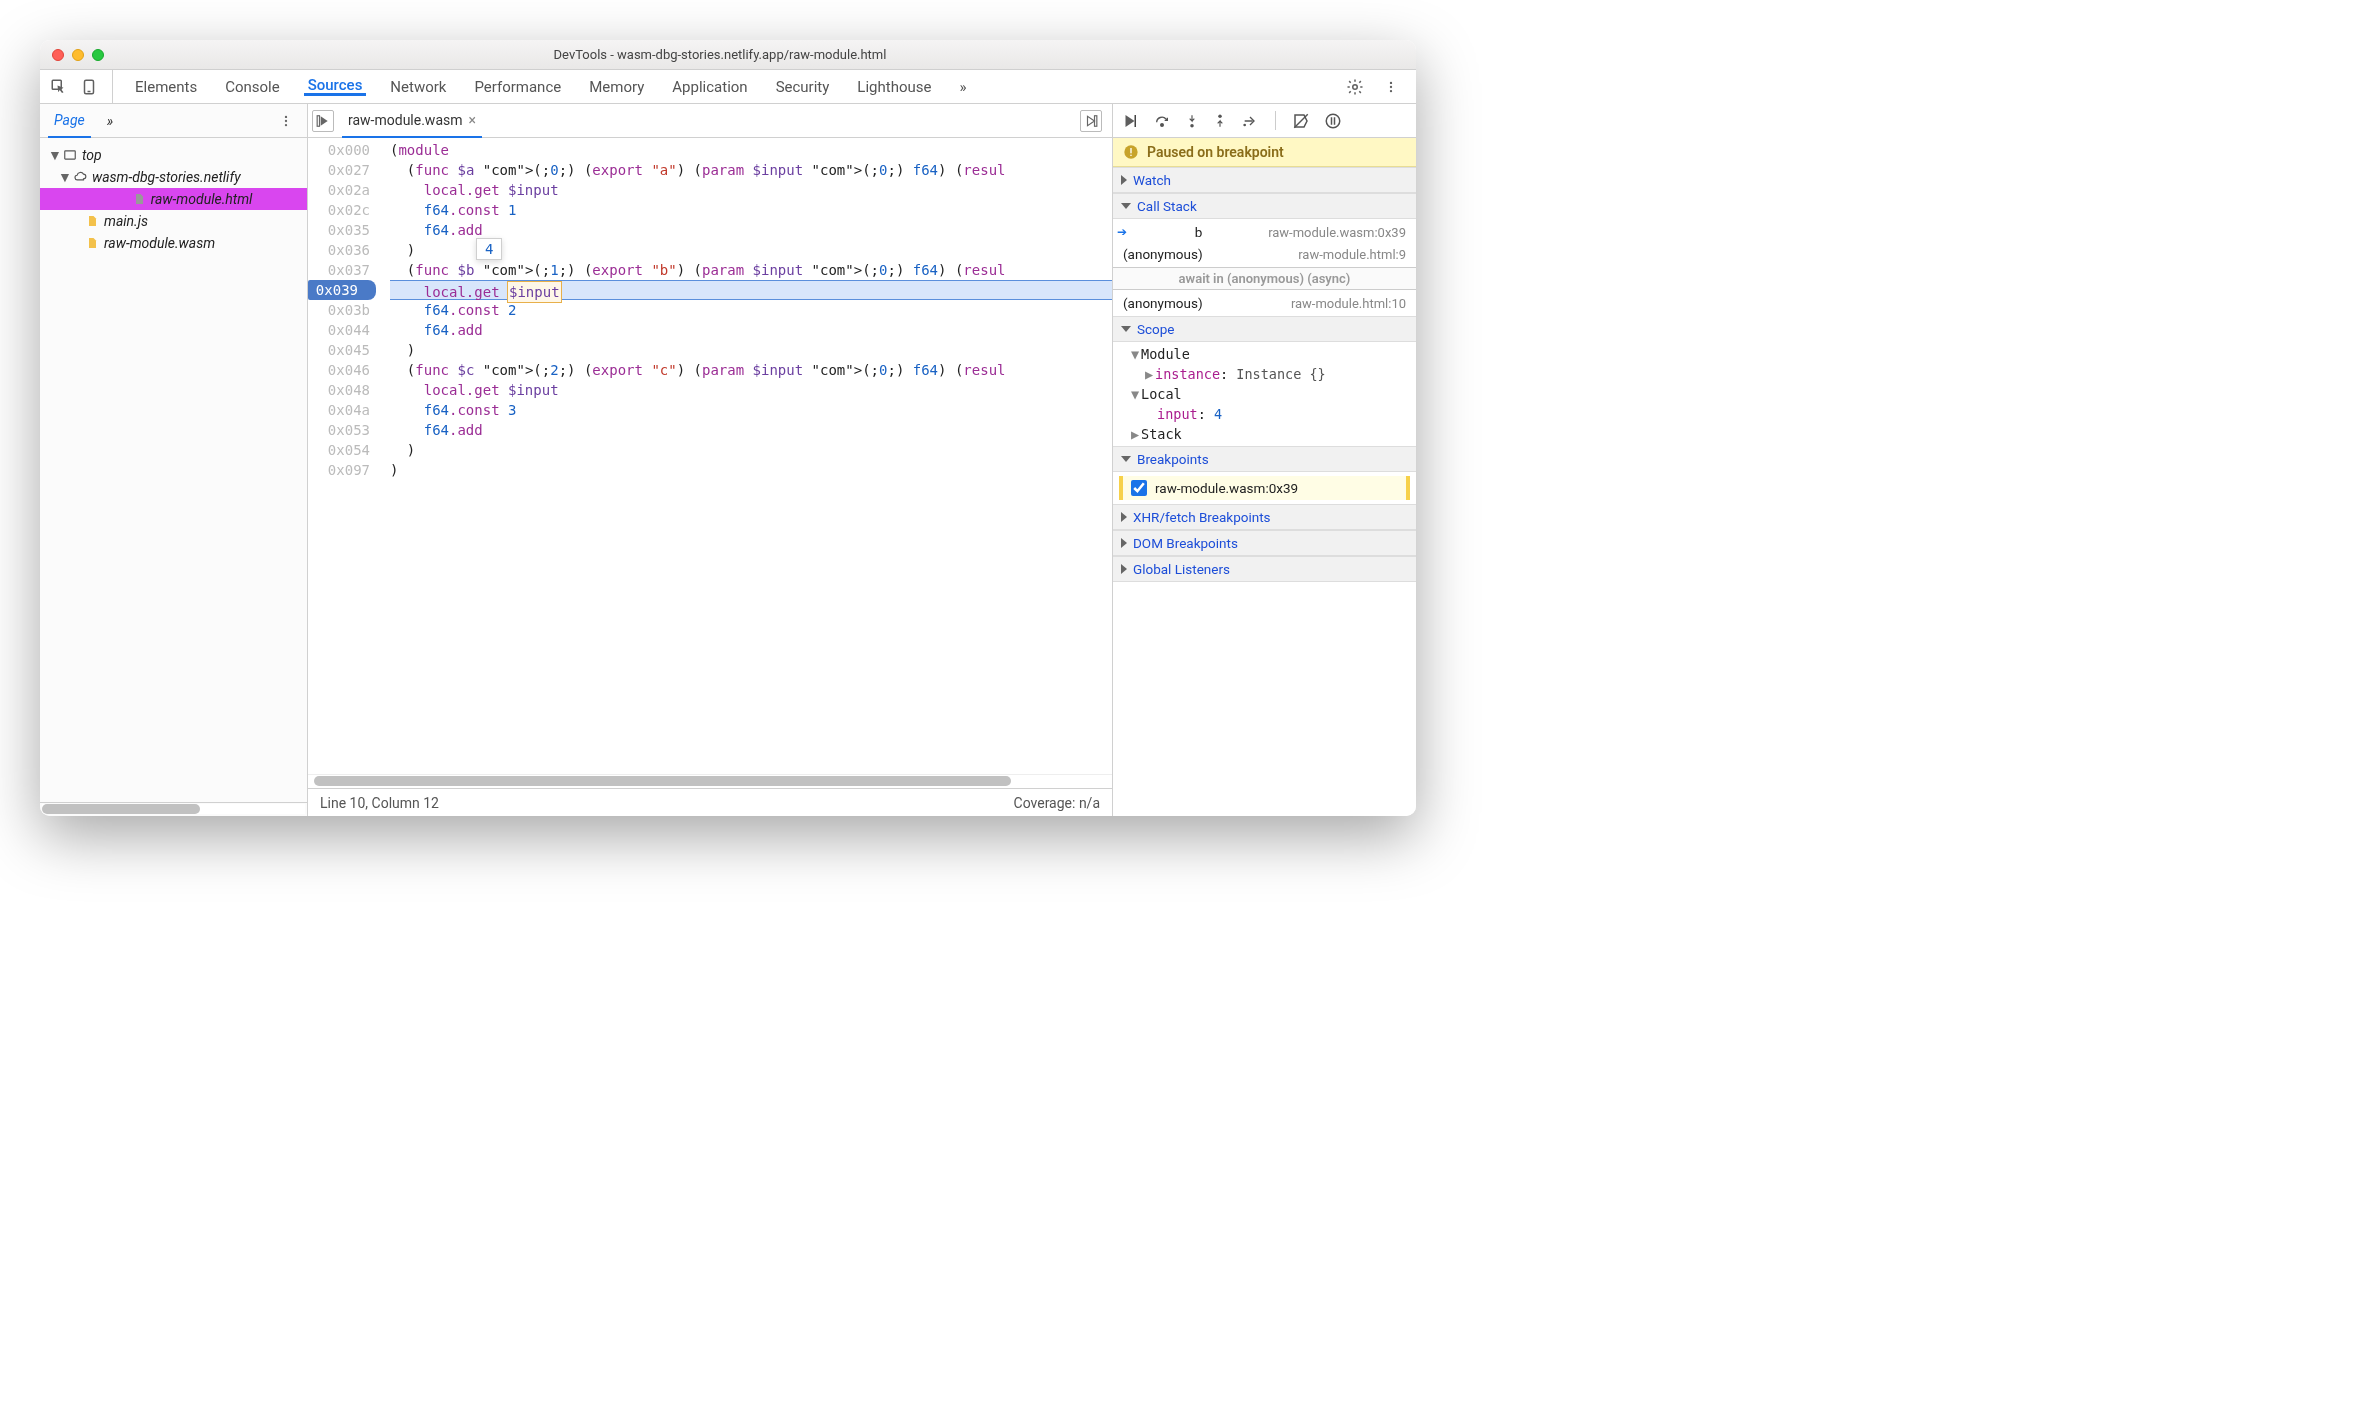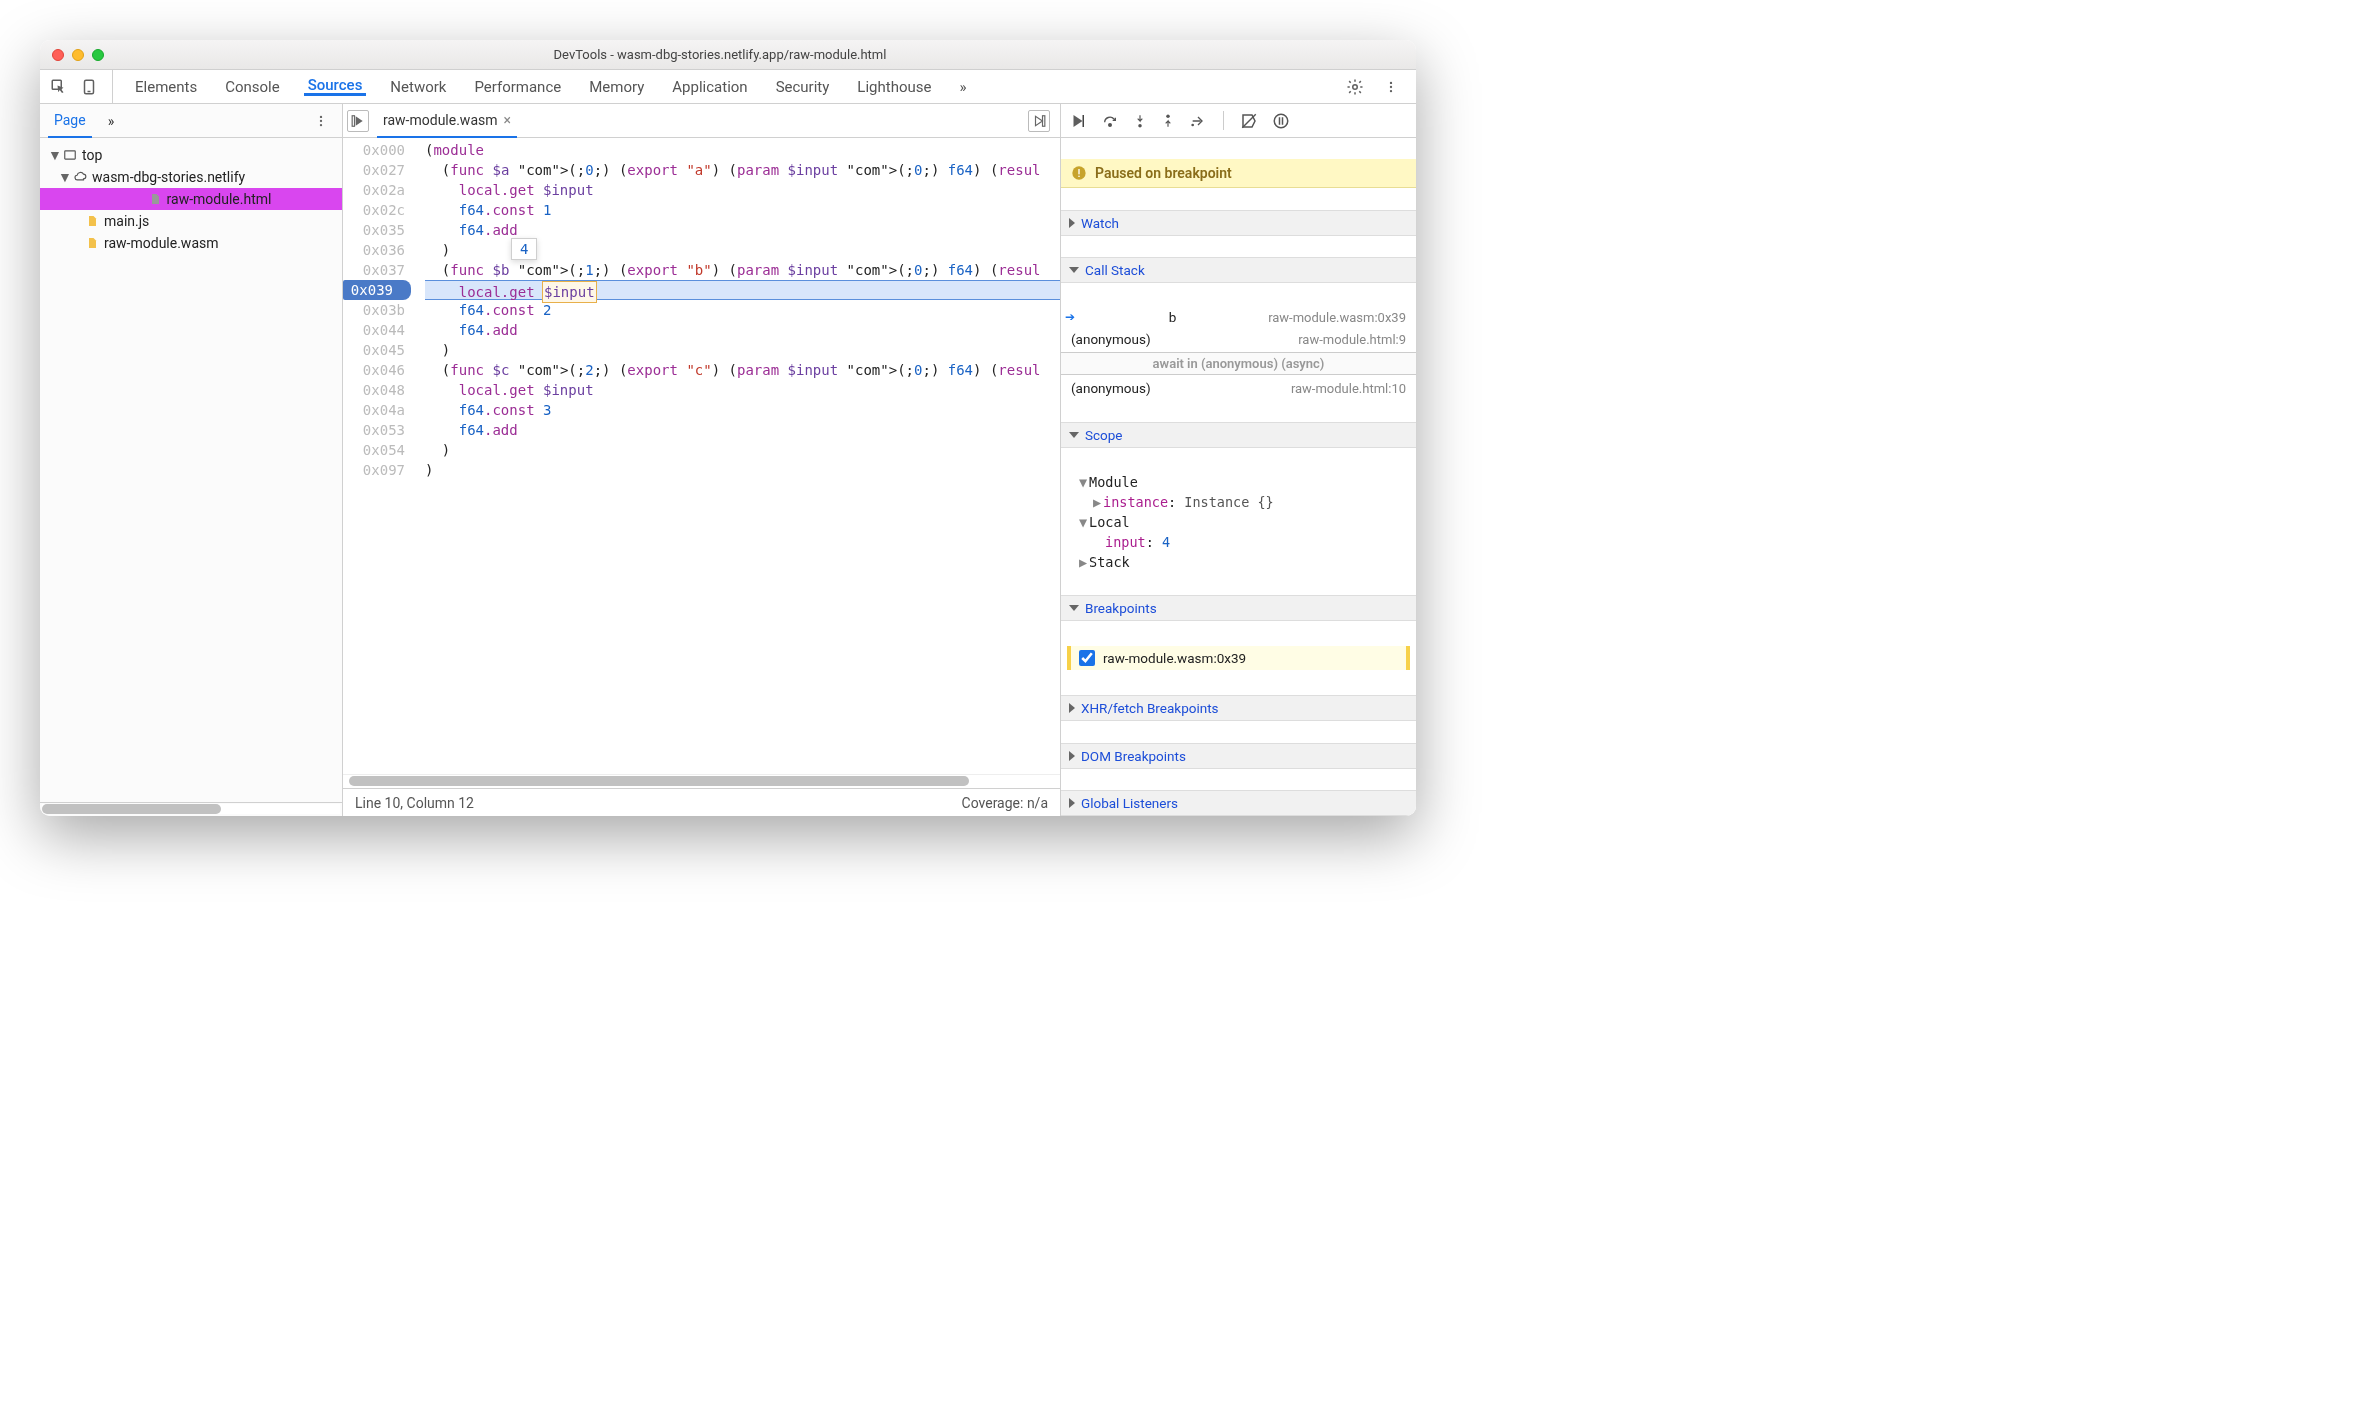--- a/index.html
+++ b/index.html
@@ -43,21 +43,21 @@
   }
   .tool-icon { width: 26px; height:26px; display:flex; align-items:center; justify-content:center; color:#606060; border-radius:3px; }
   .tabs-row .sep { width:1px; height:100%; background:#d0d0d0; margin:0 6px;}
   .tabs { display:flex; gap: 20px; margin-left: 8px; flex:1;}
   .tab { font-size: 15px; color:#555; padding: 0 4px; height:18px; display:flex; align-items:center; }
   .tab.active { color:#1a73e8; border-bottom: 3px solid #1a73e8; font-weight:500;}
   .right-icons { display:flex; gap:10px; align-items:center; padding-right:6px;}
   
   .main { flex:1; display:flex; overflow:hidden;}
   
-  .sidebar { width:303px; border-right:1px solid #d0d0d0; display:flex; flex-direction:column; background:#fbfbfb;}
+  .sidebar { width:268px; border-right:1px solid #d0d0d0; display:flex; flex-direction:column; background:#fbfbfb;font-style:italic;}
   .sidebar-tabs { height:34px; border-bottom:1px solid #d0d0d0; display:flex; align-items:center; padding:0 8px; gap:10px;}
   .sidebar-tab { font-size:14px; color:#333; padding:0 6px; height:34px; display:flex; align-items:center; }
   .sidebar-tab.active { color:#1a73e8; border-bottom:2px solid #1a73e8;}
   .more-btn { margin-left:auto; color:#666;}
   .tree { padding:6px 0; font-size:14px;}
   .tree-row { display:flex; align-items:center; gap:4px; padding:3px 8px; cursor:pointer;}
   .tree-row.selected { background:#d946ef;justify-content:center;}
   .tree-row .arrow { width:10px; display:inline-block; text-align:center; color:#666;}
   .tree-row .icon { width:16px; height:16px; display:inline-flex; align-items:center; justify-content:center;}
   .indent1 { padding-left: 18px;}
@@ -86,21 +86,21 @@
   .str { color:#c1392b;}
   .num { color:#1962c4;}
   .var { color:#6b3fa0;}
   .hover-tooltip { position:absolute; left:168px; top:100px; background:#fff; border:1px solid #cfcfcf; box-shadow:0 2px 6px rgba(0,0,0,.15); padding:0px 8px; font-family:Menlo,monospace; font-size:14px; color:#1962c4; z-index:5;}
   .inline-box { display:inline-block; border:1px solid #e8b04a; background:#fef7e8; padding:0 1px; margin-left:-1px;}
   .editor-scroll-h { height:14px; border-top:1px solid #eee; padding:1px 6px;}
   .editor-scroll-h .thumb { width:88%;}
   .statusbar { height:28px; border-top:1px solid #d0d0d0; display:flex; align-items:center; padding:0 12px; font-size:14px; color:#555;}
   .statusbar .right { margin-left:auto;}
   
-  .debugger { width:356px; border-left:1px solid #d0d0d0; display:flex; flex-direction:column; background:#fff; overflow:auto;justify-content:space-between;}
+  .debugger { width:304px; border-left:1px solid #d0d0d0; display:flex; flex-direction:column; background:#fff; overflow:auto;}
   .dbg-toolbar { height:34px; border-bottom:1px solid #d0d0d0; display:flex; align-items:center; gap:14px; padding:0 8px;}
   .dbg-toolbar .sep2 { width:1px; height:60%; background:#ccc; margin:0 2px;}
   .dbg-toolbar svg { color:#5e5e5e;}
   .dbg-toolbar .resume { color:#1a73e8;}
   .banner { background:#fff8c4; color:#8a6d1a; padding:6px 10px; font-size:14px; display:flex; align-items:center; gap:8px; border-bottom:1px solid #e8dd94;}
   .section-hdr { background:#f1f1f1; border-top:1px solid #ddd; border-bottom:1px solid #ddd; padding:4px 8px; font-size:13.5px; display:flex; align-items:center; gap:4px; color:#1d4ed8;}
   .section-body { padding:2px 0; font-size:13.5px;}
   .stack-row { display:flex; padding:3px 10px; align-items:center; gap:6px; justify-content:space-between;}
   .stack-row .loc { color:#888; font-size:13px;}
   .stack-row.current::before { content:"➔"; color:#1a73e8; margin-right:2px; font-size:12px;}

